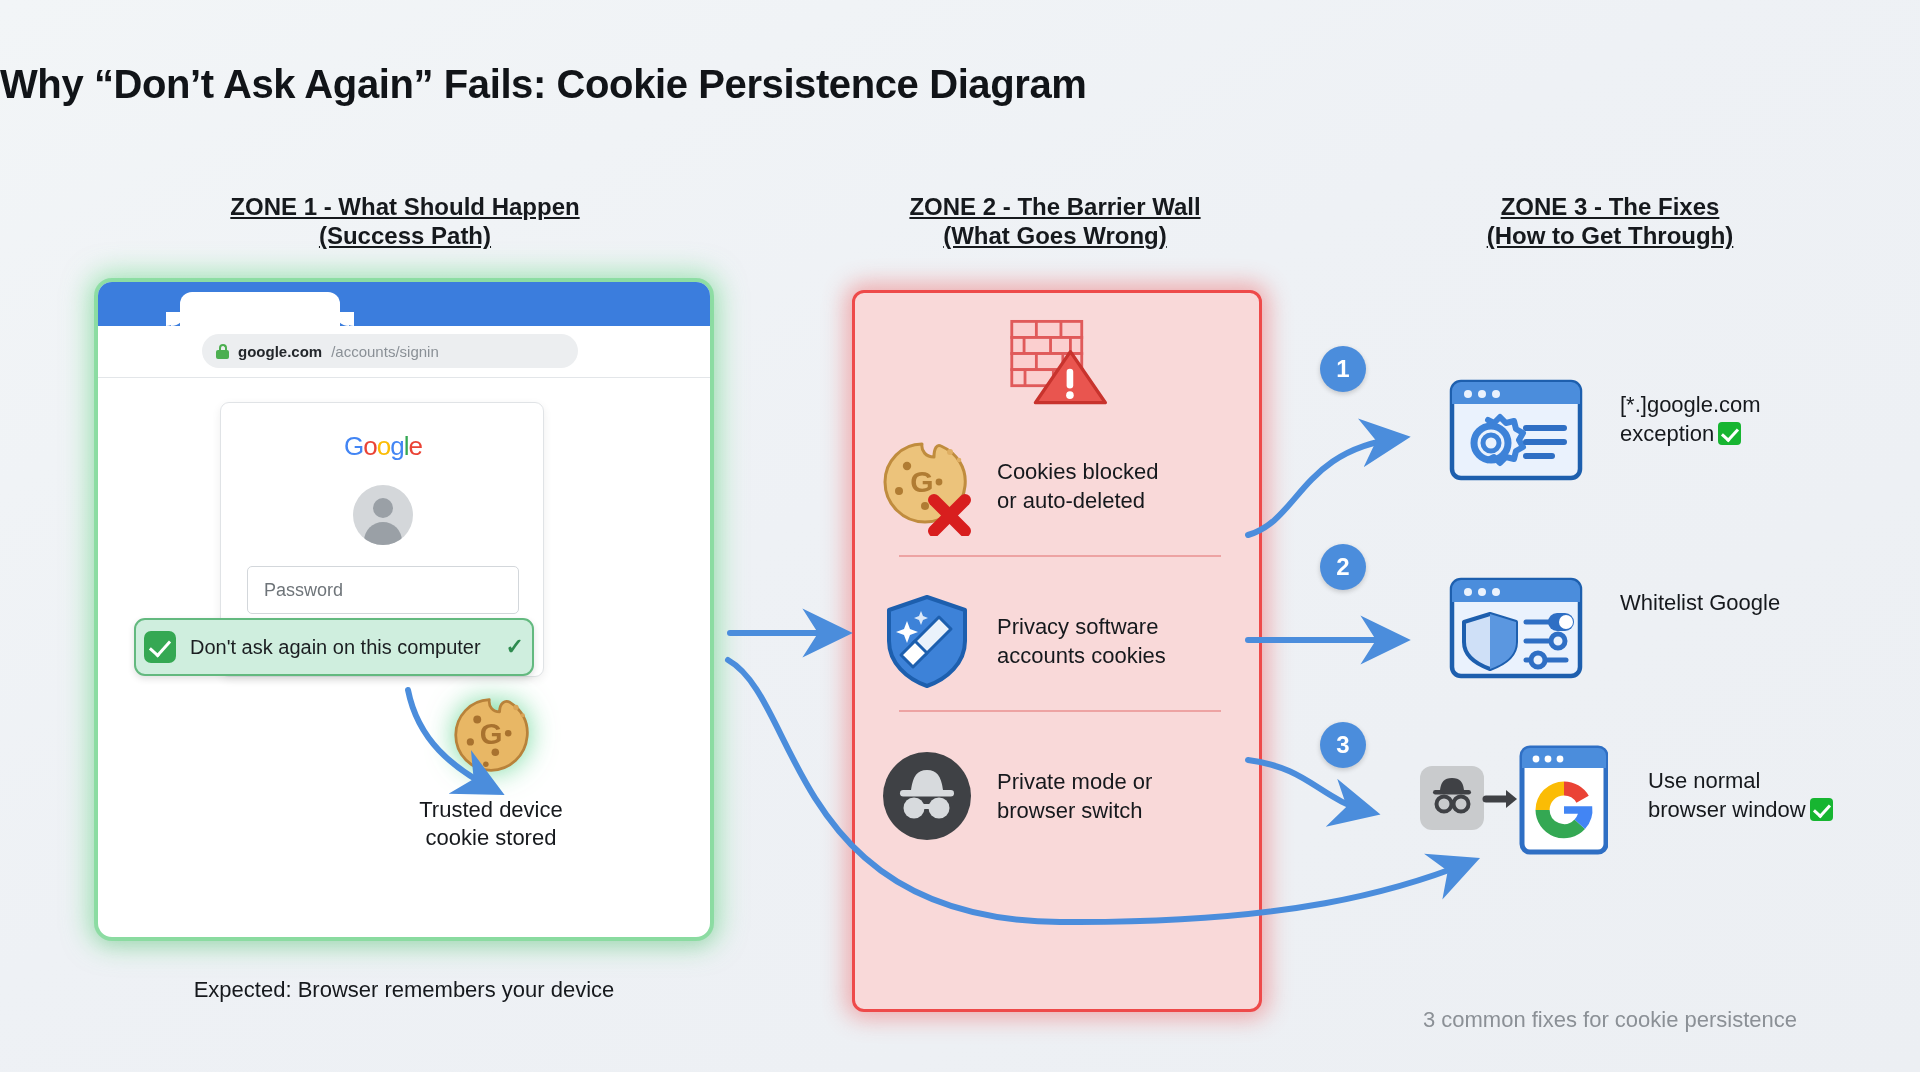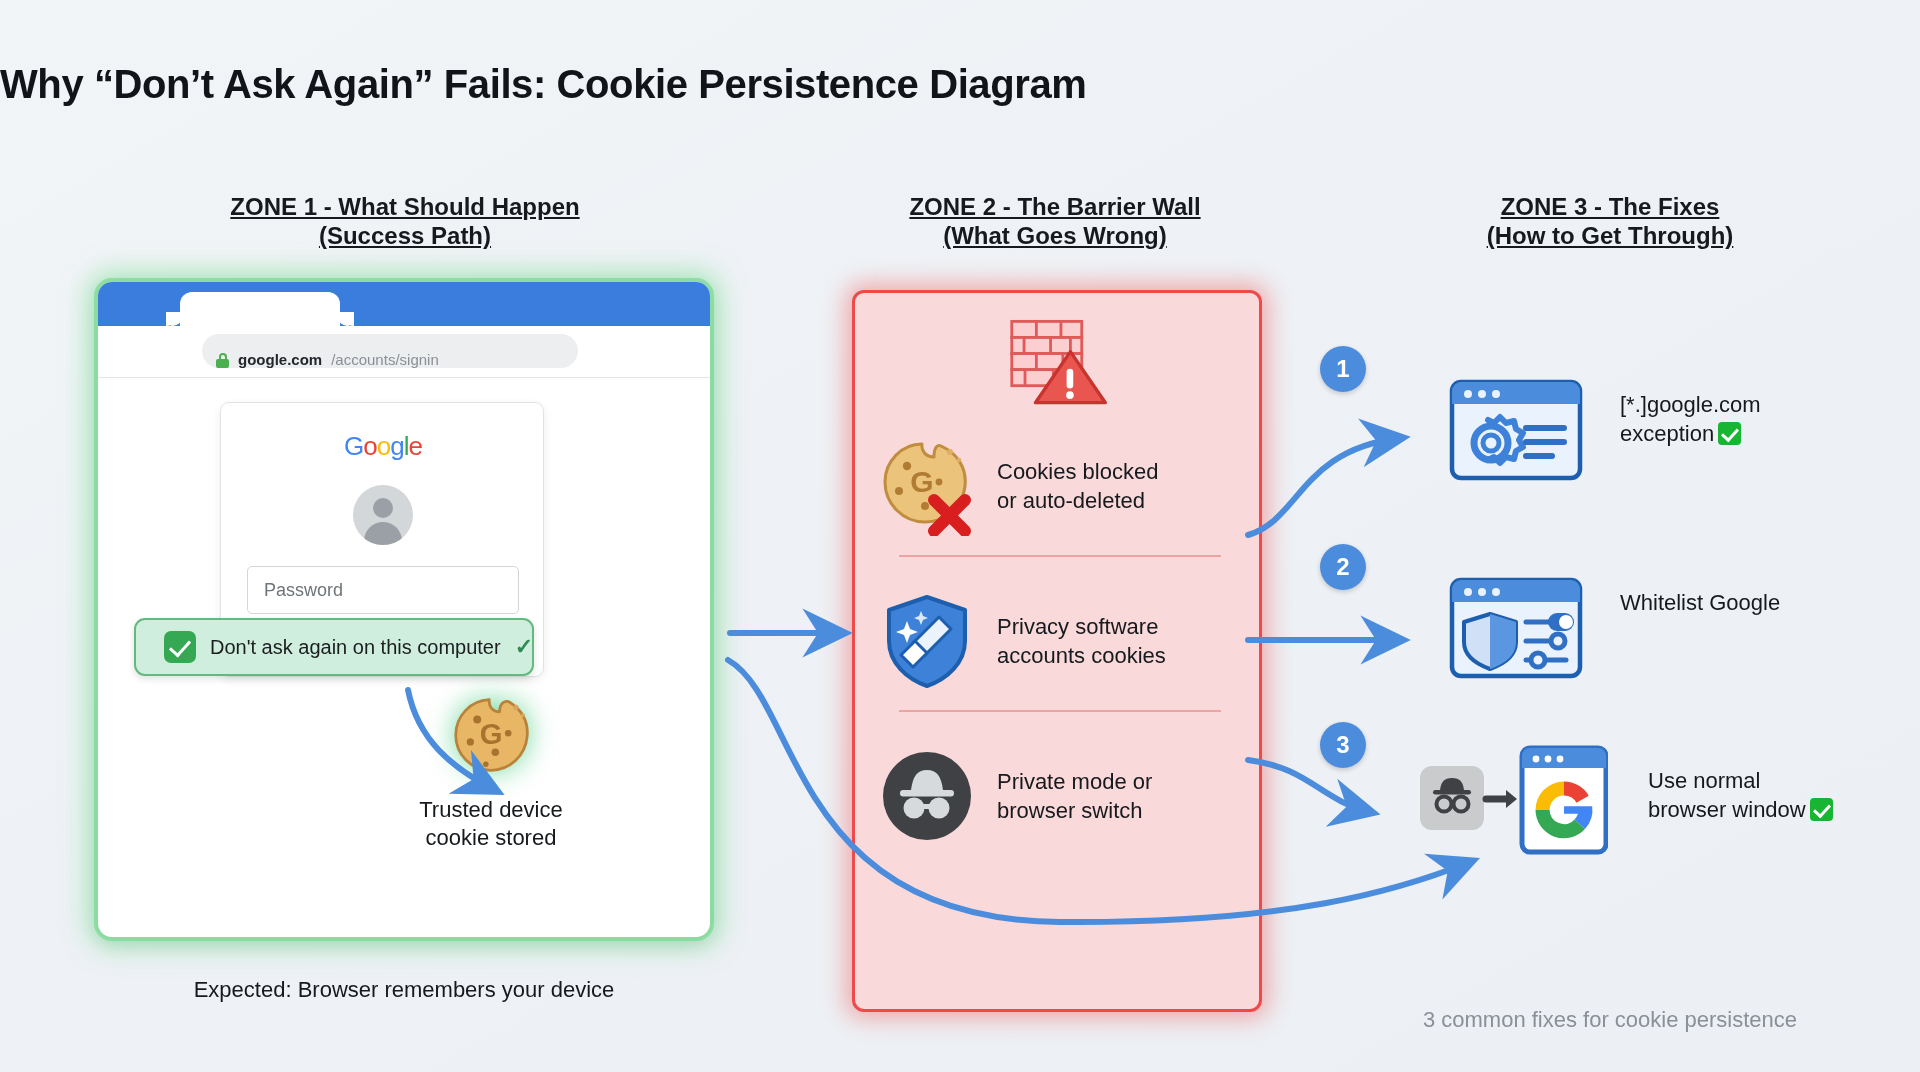--- a/index.html
+++ b/index.html
@@ -63,21 +63,21 @@
   .br-tab:before{ left:-14px; border-bottom-right-radius:14px; box-shadow: 5px 0 0 0 #fff;}
   .br-tab:after { right:-14px;border-bottom-left-radius:14px;  box-shadow:-5px 0 0 0 #fff;}
   .br-urlrow {
     position: absolute; left: 0; top: 44px; width: 612px; height: 52px;
     background: #fff; border-bottom: 1px solid #e3e6e9;
   }
   .br-urlpill {
     position: absolute; left: 104px; top: 8px;
     width: 376px; height: 34px; border-radius: 17px;
     background: #eceef0;
-    display: flex; align-items: flex-end; padding-left: 14px; gap: 9px;
+    display: flex; align-items: center; padding-left: 14px; gap: 9px;
   }
   .lock {
     width: 13px; height: 15px; position: relative; flex: none;
   }
   .lock .body{ position:absolute; bottom:0; width:13px; height:9px; border-radius:2px; background:#4caf50;}
   .lock .shackle{ position:absolute; top:0; left:2.5px; width:8px; height:8px;
     border:2px solid #4caf50; border-bottom:none; border-radius:5px 5px 0 0;}
   .url-main { font-size: 15px; color: #23272b; font-weight: bold; }
   .url-path { font-size: 15px; color: #8a9096; }
 
@@ -107,21 +107,21 @@
     border: 1px solid #d3d7db; border-radius: 5px;
     display: flex; align-items: center; padding-left: 16px;
     font-size: 18px; color: #6e7479; background: #fff;
   }
 
   
   .cb-pill {
     position: absolute; left: 36px; top: 336px;
     width: 400px; height: 58px;
     background: #cfeede; border: 2px solid #63b97f; border-radius: 11px;
-    display: flex; align-items: center; padding: 0 28px; gap: 14px;
+    display: flex; align-items: center; padding: 0 8px; gap: 14px;
     box-shadow: 0 3px 7px rgba(0,0,0,.12);
     z-index: 5;
   }
   .cb-box {
     width: 32px; height: 32px; border-radius: 7px; background: #35a853;
     flex: none; position: relative;
   }
   .cb-box:after{
     content:""; position:absolute; left:10px; top:5px; width:9px;height:17px;
     border:solid #fff; border-width: 0 3.5px 3.5px 0; transform: rotate(42deg);

